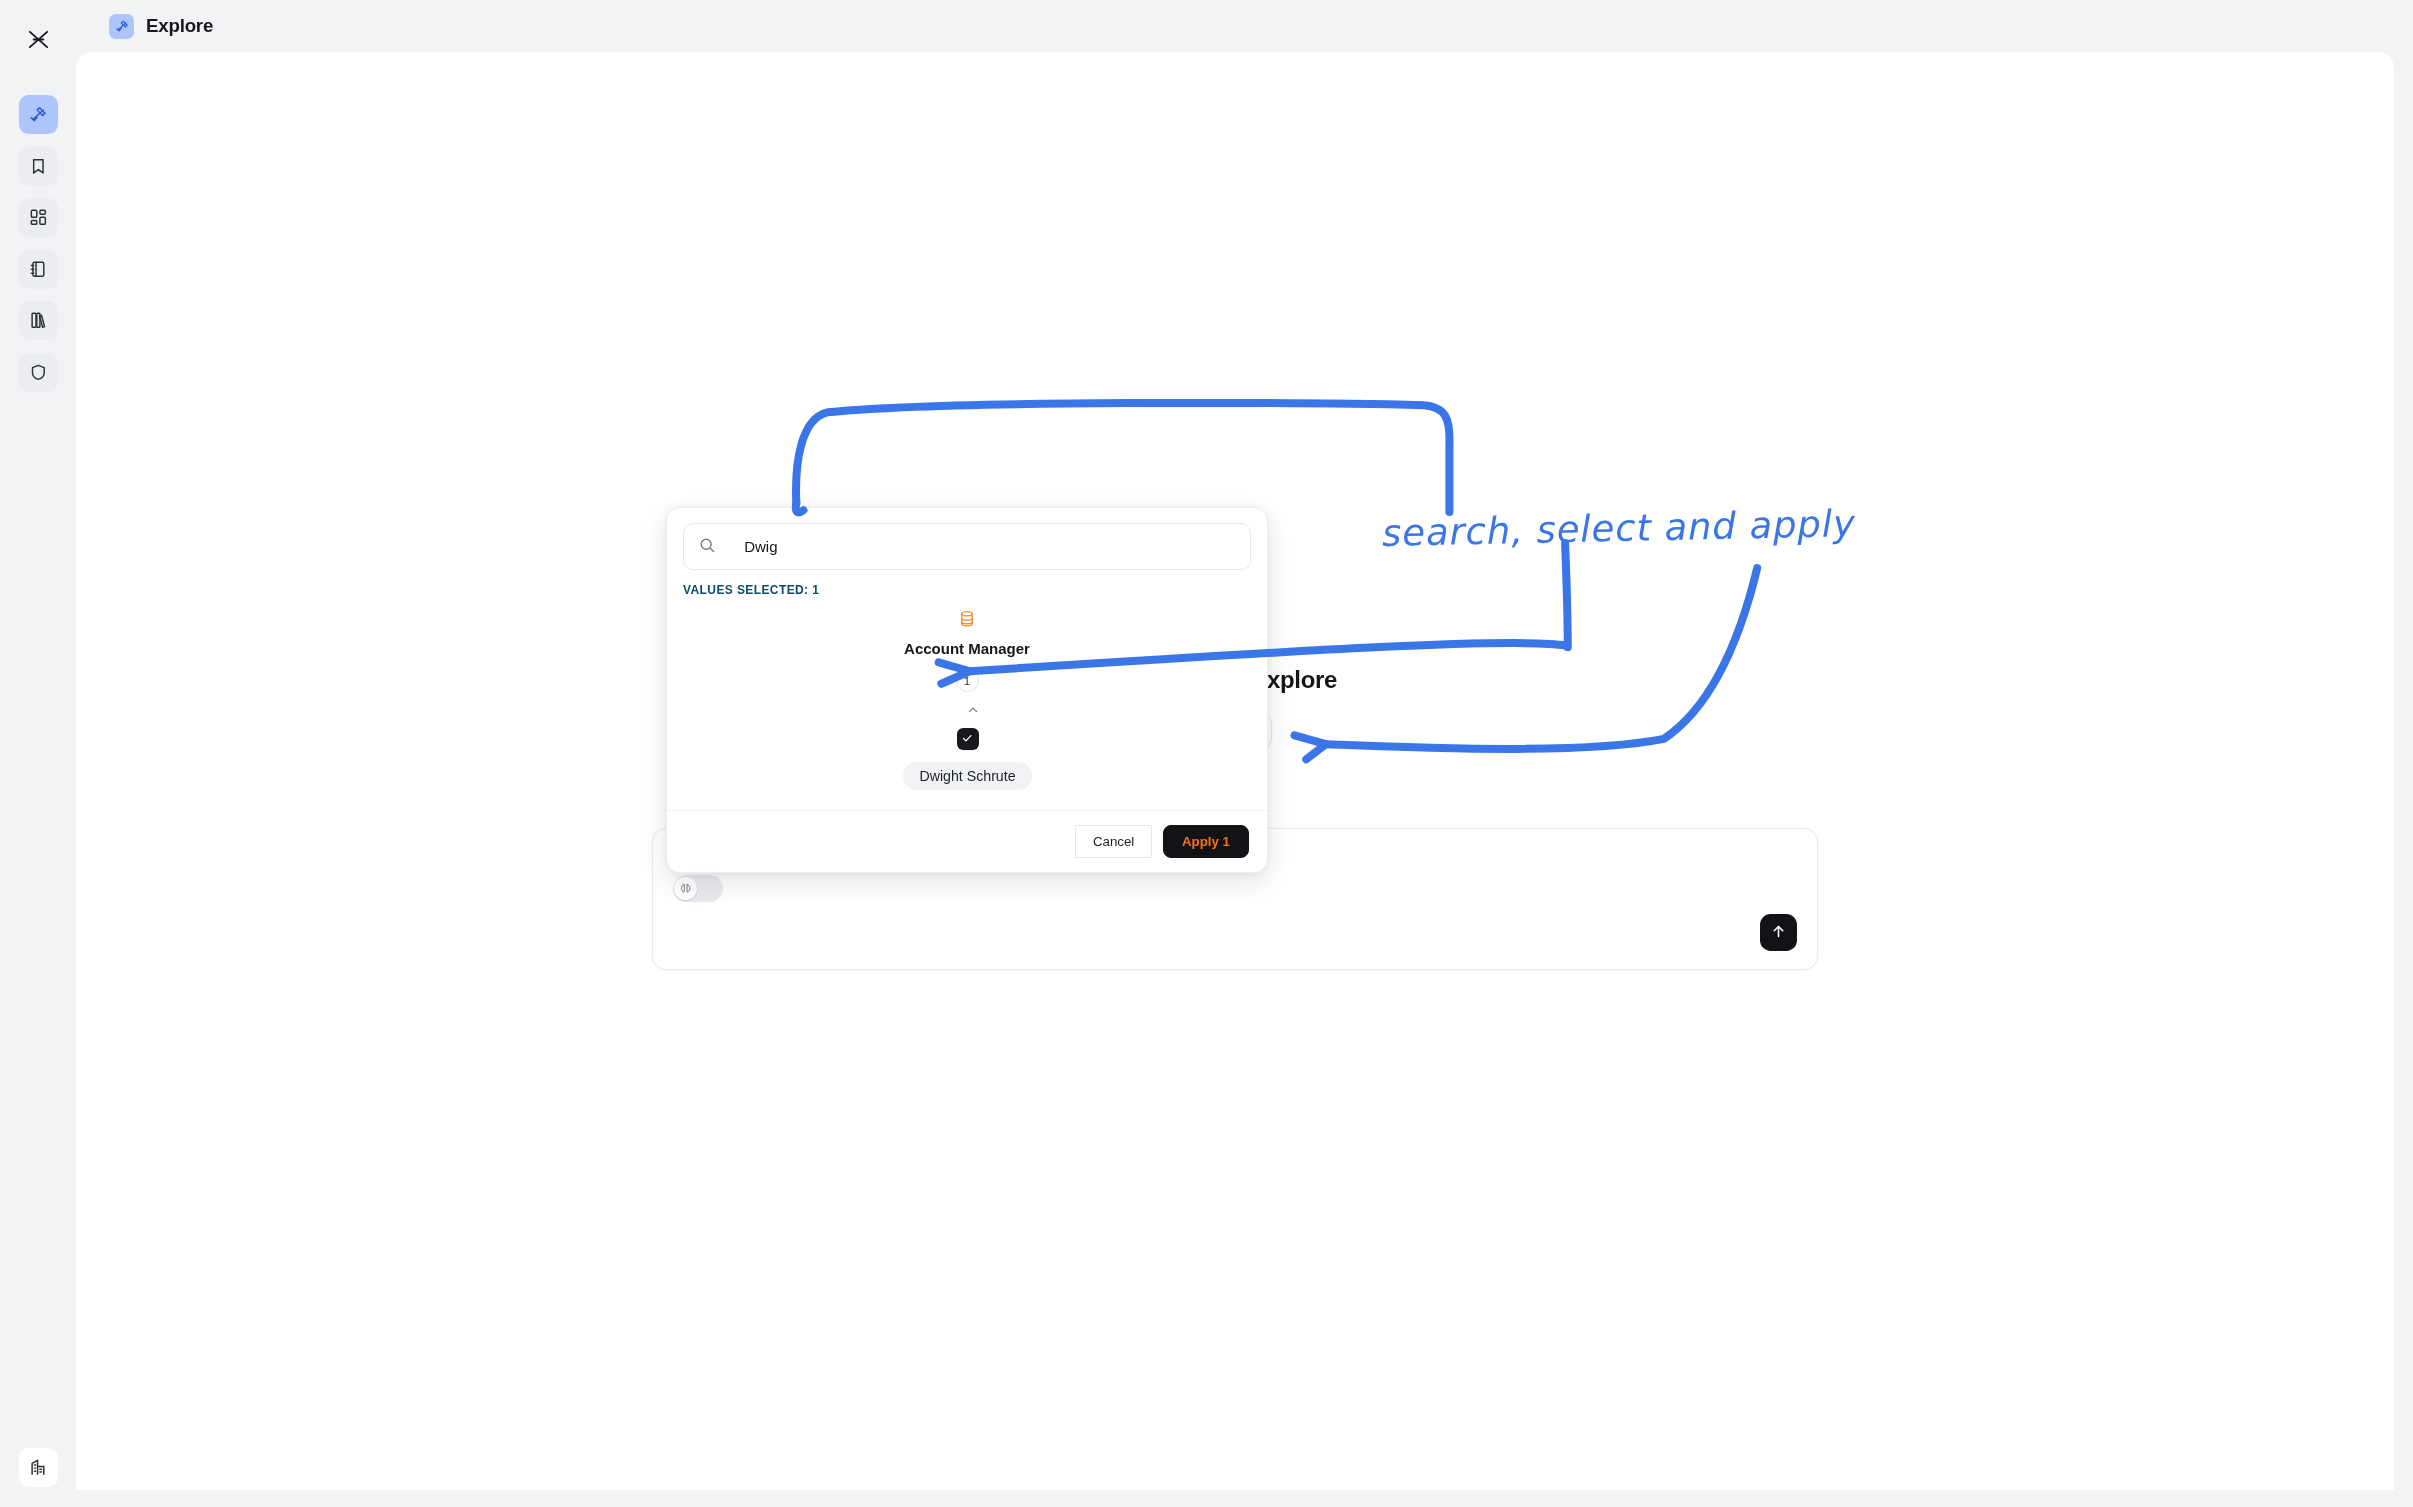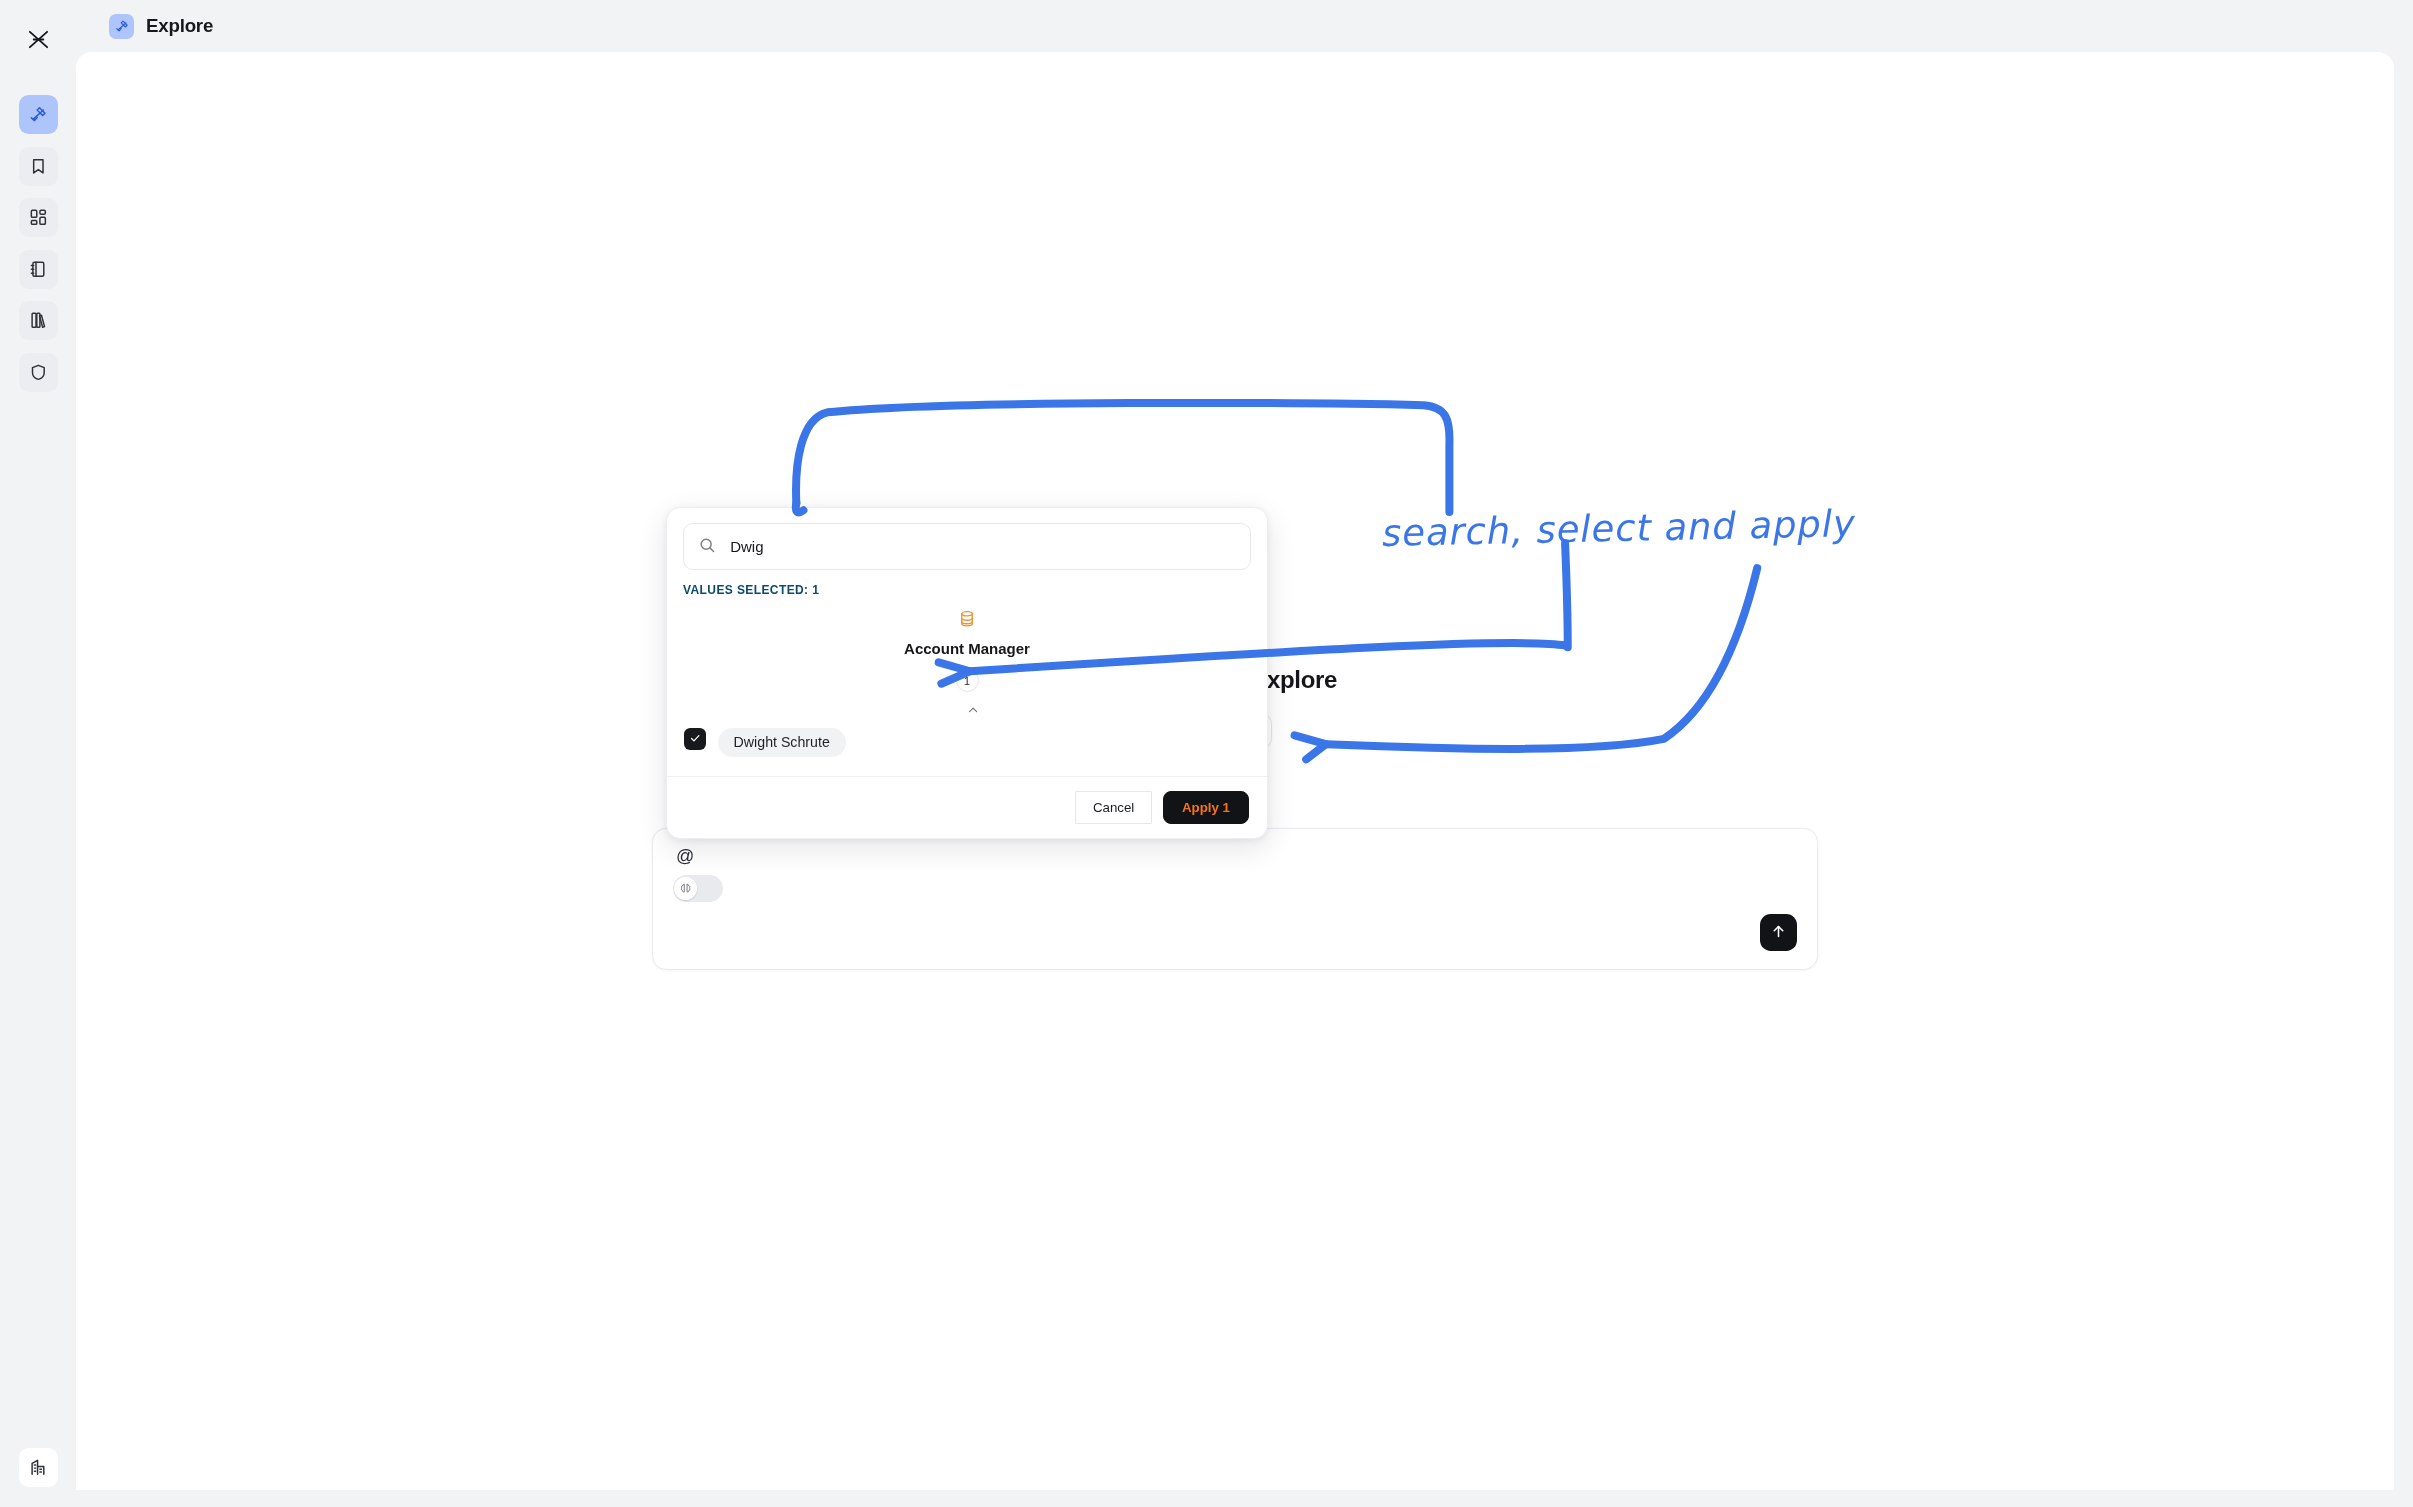--- a/index.html
+++ b/index.html
@@ -201,20 +201,21 @@
     border: 0.9px solid #e6e8ec;
     border-radius: 9.8px;
     padding: 0 14.2px;
     background: #fff;
   }
   .pop-search svg { width: 18.7px; height: 18.7px; stroke:#7b8088; fill:none; stroke-width:1.9; stroke-linecap:round;}
   .pop-search-val {
     font-size: 15px;
     color: #15171b;
     font-weight: 400;
+    margin-left: 14px;
   }
   .pop-label {
     padding: 13.3px 16px 0 16px;
     font-size: 12px;
     font-weight: 700;
     letter-spacing: 0.4px;
     color: #0c4a6e;
   }
   .pop-group {
     display: flex; align-items: center;
@@ -237,23 +238,24 @@
     border: 0.9px solid #e2e4e8;
     display: flex; align-items: center; justify-content: center;
     font-size: 11.6px;
     color: #2a2d33;
     font-weight: 500;
   }
   .pop-chev { margin-left: 11.6px; width: 14.2px; height: 14.2px; }
   .pop-chev svg { width:14.2px; height:14.2px; stroke:#70757d; fill:none; stroke-width:1.9; stroke-linecap:round; stroke-linejoin:round;}
 
   .pop-option {
-    display: flex; gap: 11.6px;
+    display: flex; align-items: center; gap: 11.6px;
     padding: 10.7px 16px 0 17px;
     cursor: pointer;
+    flex-direction: column;
   }
   .cbx {
     width: 22px; height: 22px;
     border-radius: 6.2px;
     background: #17191d;
     display: flex; align-items: center; justify-content: center;
     flex: none;
   }
   .cbx svg { width: 12.5px; height: 12.5px; stroke:#ffffff; fill:none; stroke-width:2.4; stroke-linecap:round; stroke-linejoin:round;}
   .opt-pill {

